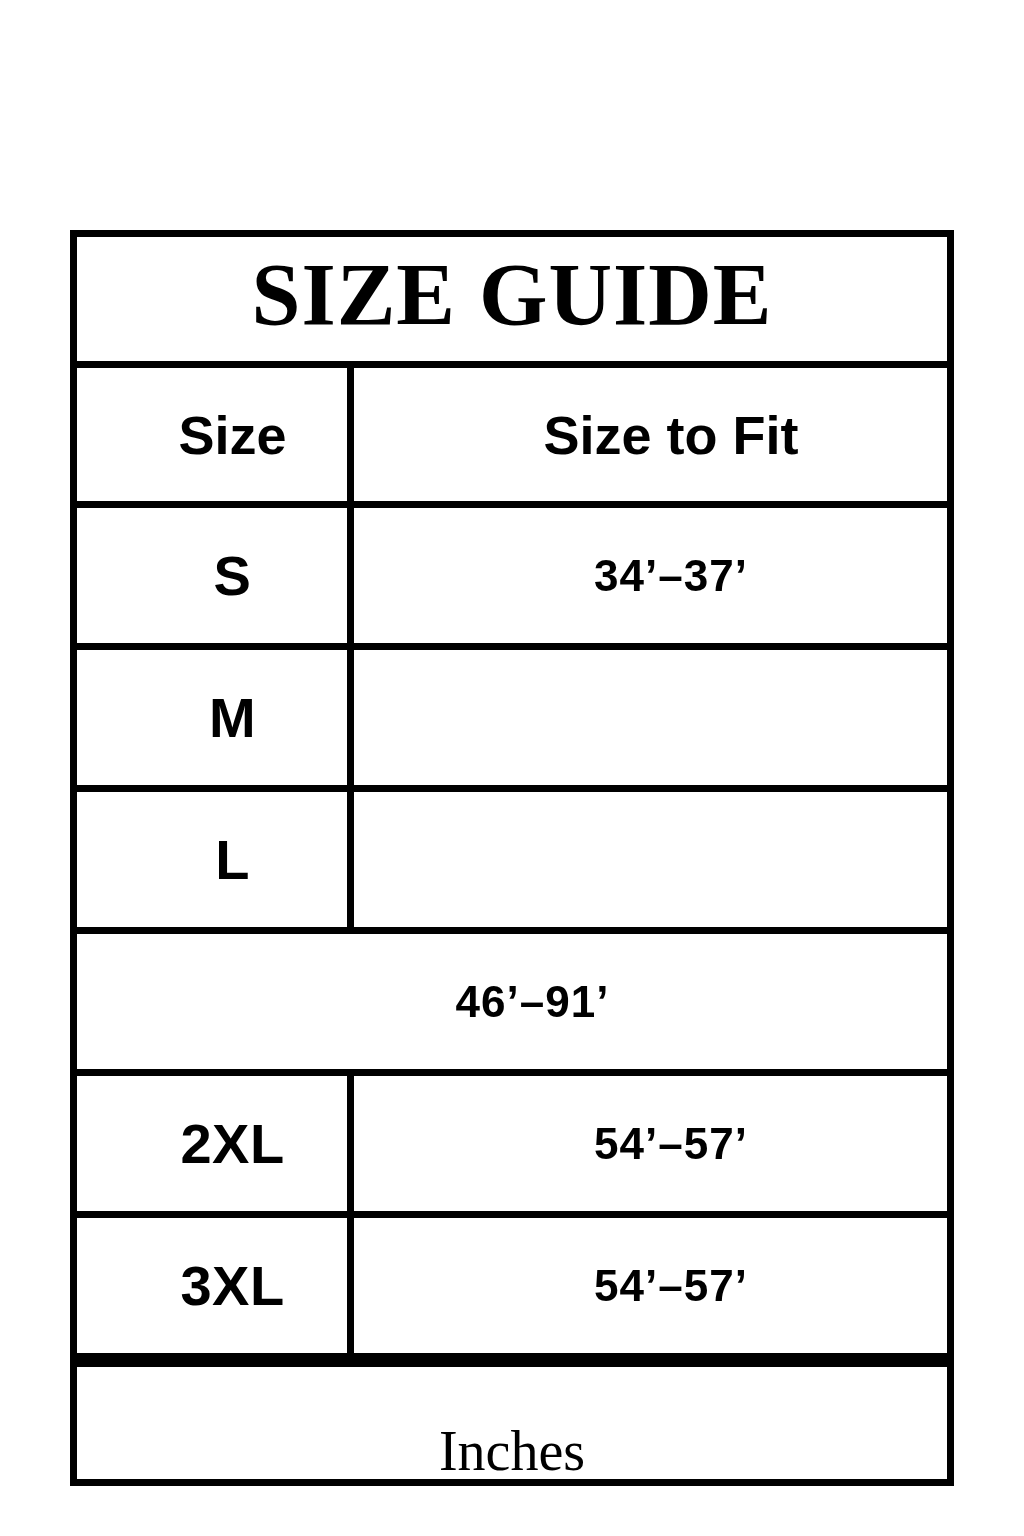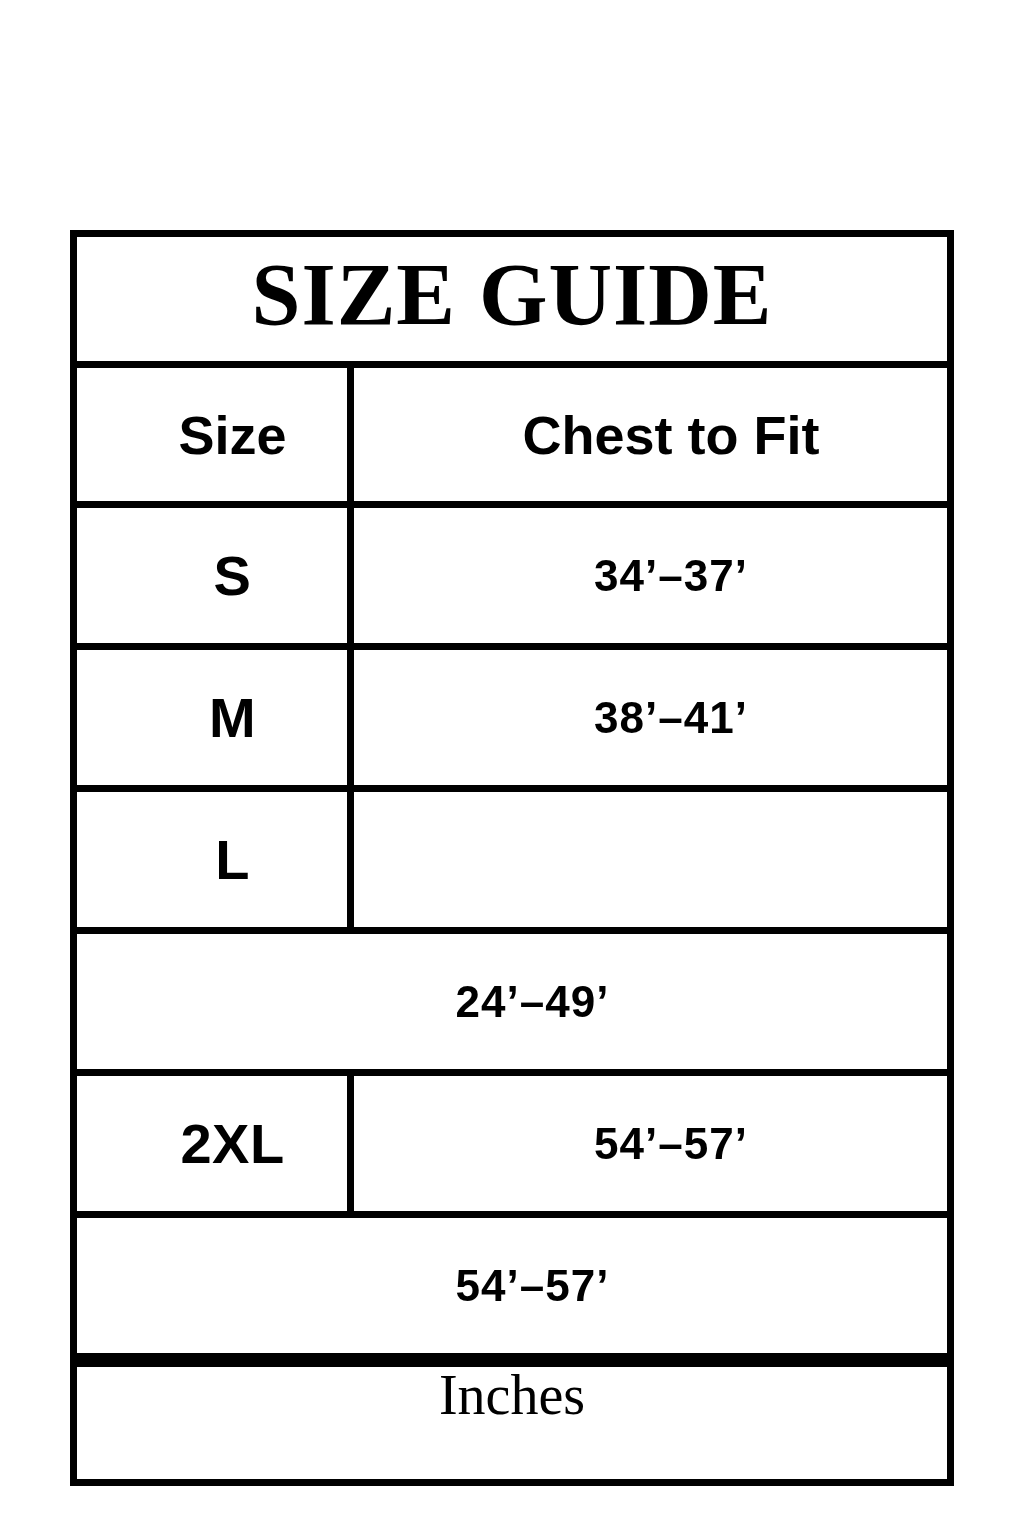--- a/index.html
+++ b/index.html
@@ -93,21 +93,21 @@
     letter-spacing: 0.5px;
   }
   .data-row .cell-chest .txt {
     font-size: 44px;
     letter-spacing: 1px;
   }
 
   .units-row {
     border-top: 7px solid #000000;
     display: flex;
-    align-items: flex-start;
+    align-items: flex-end;
     justify-content: center;
     height: 112px;
   }
   .units-text {
     font-family: "Liberation Serif", serif;
     font-size: 56px;
     line-height: 1;
     color: #000000;
   }
 </style>
@@ -120,64 +120,64 @@
 
     <div class="title-row">
       <div class="title-text">SIZE GUIDE</div>
     </div>
 
     <div class="row header-row">
       <div class="cell cell-size">
         <span class="txt">Size</span>
       </div>
       <div class="cell cell-chest">
-        <span class="txt">Chest to Fit</span>
+        <span class="txt">Size to Fit</span>
       </div>
     </div>
 
     <div class="row data-row">
       <div class="cell cell-size">
         <span class="txt">S</span>
       </div>
       <div class="cell cell-chest">
         <span class="txt">34’–37’</span>
       </div>
     </div>
 
     <div class="row data-row">
       <div class="cell cell-size">
         <span class="txt">M</span>
       </div>
-      <div class="cell cell-chest">
-        <span class="txt">38’–41’</span>
-      </div>
     </div>
 
     <div class="row data-row">
       <div class="cell cell-size">
         <span class="txt">L</span>
       </div>
     </div>
 
     <div class="row data-row">
       <div class="cell cell-chest">
-        <span class="txt">24’–49’</span>
+        <span class="txt">46’–91’</span>
       </div>
     </div>
 
     <div class="row data-row">
       <div class="cell cell-size">
         <span class="txt">2XL</span>
       </div>
       <div class="cell cell-chest">
         <span class="txt">54’–57’</span>
       </div>
     </div>
 
     <div class="row data-row">
+      <div class="cell cell-size">
+        <span class="txt">3XL</span>
+      </div>
       <div class="cell cell-chest">
         <span class="txt">54’–57’</span>
       </div>
     </div>
 
     <div class="units-row">
       <span class="units-text">Inches</span>
     </div>
 
   </div>

